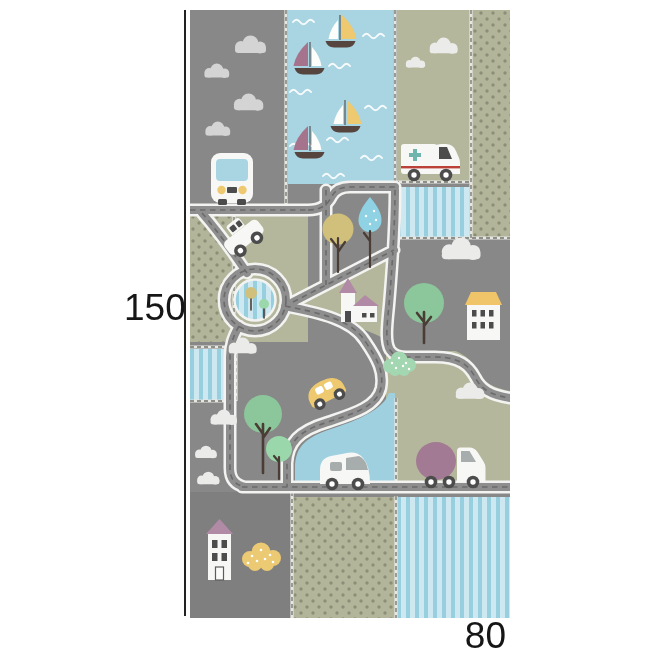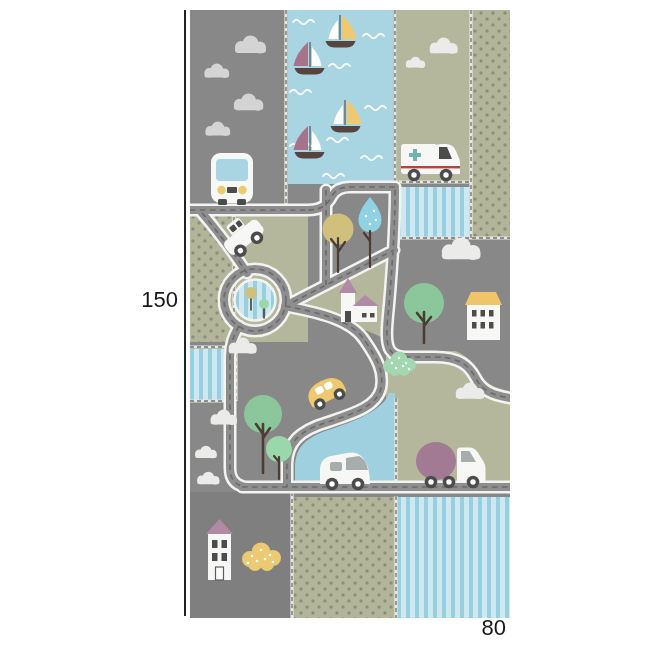--- a/index.html
+++ b/index.html
@@ -1,21 +1,21 @@
 <!DOCTYPE html>
 <html style="--gray-block: #888888; --gray-dark: #7f7f7f; --olive: #b5b79c; --olive-dot-bg: #b3b59b; --olive-dot: #8c8e76; --water-blue: #a9d4e2; --water-blue-deep: #9fd0e0; --stripe-light: #cde8f0; --stripe-dark: #97cfdf; --road-casing: #f3f3f1; --road-surface: #8e8e8e; --road-dash: #6b6b6b; --stitch-base: #e6e6e2; --stitch-dash: #73736c; --vehicle-white: #f7f7f5; --cloud-gray: #d4d4d4; --cloud-white: #ebebe9; --accent-yellow: #eec96f; --accent-mauve: #a27a93; --hull-brown: #55453e; --detail-dark: #4c4c4c; --window-gray: #a7adad; --cross-teal: #6fb5ad; --stripe-red: #bb4038; --tree-green: #8cc79b; --tree-light-green: #9ad8ab; --tree-olive: #d0c07c; --tree-blue: #8ed2e3; --trunk-brown: #4a3d36; --bush-green: #a3d7b1; --bush-yellow: #ecca74; --roof-mauve: #b18ba5; --roof-yellow: #f0c468; --sail-yellow: #eec96f; --sail-mauve: #a5748c; --dim-line: #222222; --text-dark: #161616;"><head>
 <meta charset="utf-8">
 <style>
   html,body{margin:0;padding:0;background:#ffffff;}
   .stage{position:relative;width:650px;height:650px;background:#ffffff;overflow:hidden;
          font-family:"Liberation Sans","DejaVu Sans",sans-serif;}
   .rug-svg{position:absolute;left:190px;top:10px;width:320px;height:608px;display:block;}
   .dim-v{position:absolute;left:184px;top:10px;width:2px;height:606px;background:var(--dim-line,#222);}
   .dim-h{position:absolute;left:191px;top:613px;width:315px;height:2px;background:var(--dim-line,#222);}
-  .lab{position:absolute;font-size:22px;color:var(--text-dark,#161616);line-height:1;}
+  .lab{position:absolute;font-size:37px;color:var(--text-dark,#161616);line-height:1;}
   .lab-h{left:124px;top:289px;width:54px;text-align:right;}
   .lab-w{left:191px;top:617px;width:315px;text-align:right;}
 
   
   .f-gray{fill:var(--gray-block,#888888)} .f-gray-dark{fill:var(--gray-dark,#7f7f7f)}
   .f-olive{fill:var(--olive,#b5b79c)} .f-water{fill:var(--water-blue,#a9d4e2)}
   .f-water2{fill:var(--water-blue-deep,#9fd0e0)} .f-white{fill:var(--vehicle-white,#f7f7f5)}
   .f-yellow{fill:var(--accent-yellow,#eec96f)} .f-mauve{fill:var(--accent-mauve,#a27a93)}
   .f-hull{fill:var(--hull-brown,#55453e)} .f-dark{fill:var(--detail-dark,#4c4c4c)}
   .f-win{fill:var(--window-gray,#a7adad)} .f-teal{fill:var(--cross-teal,#6fb5ad)}

